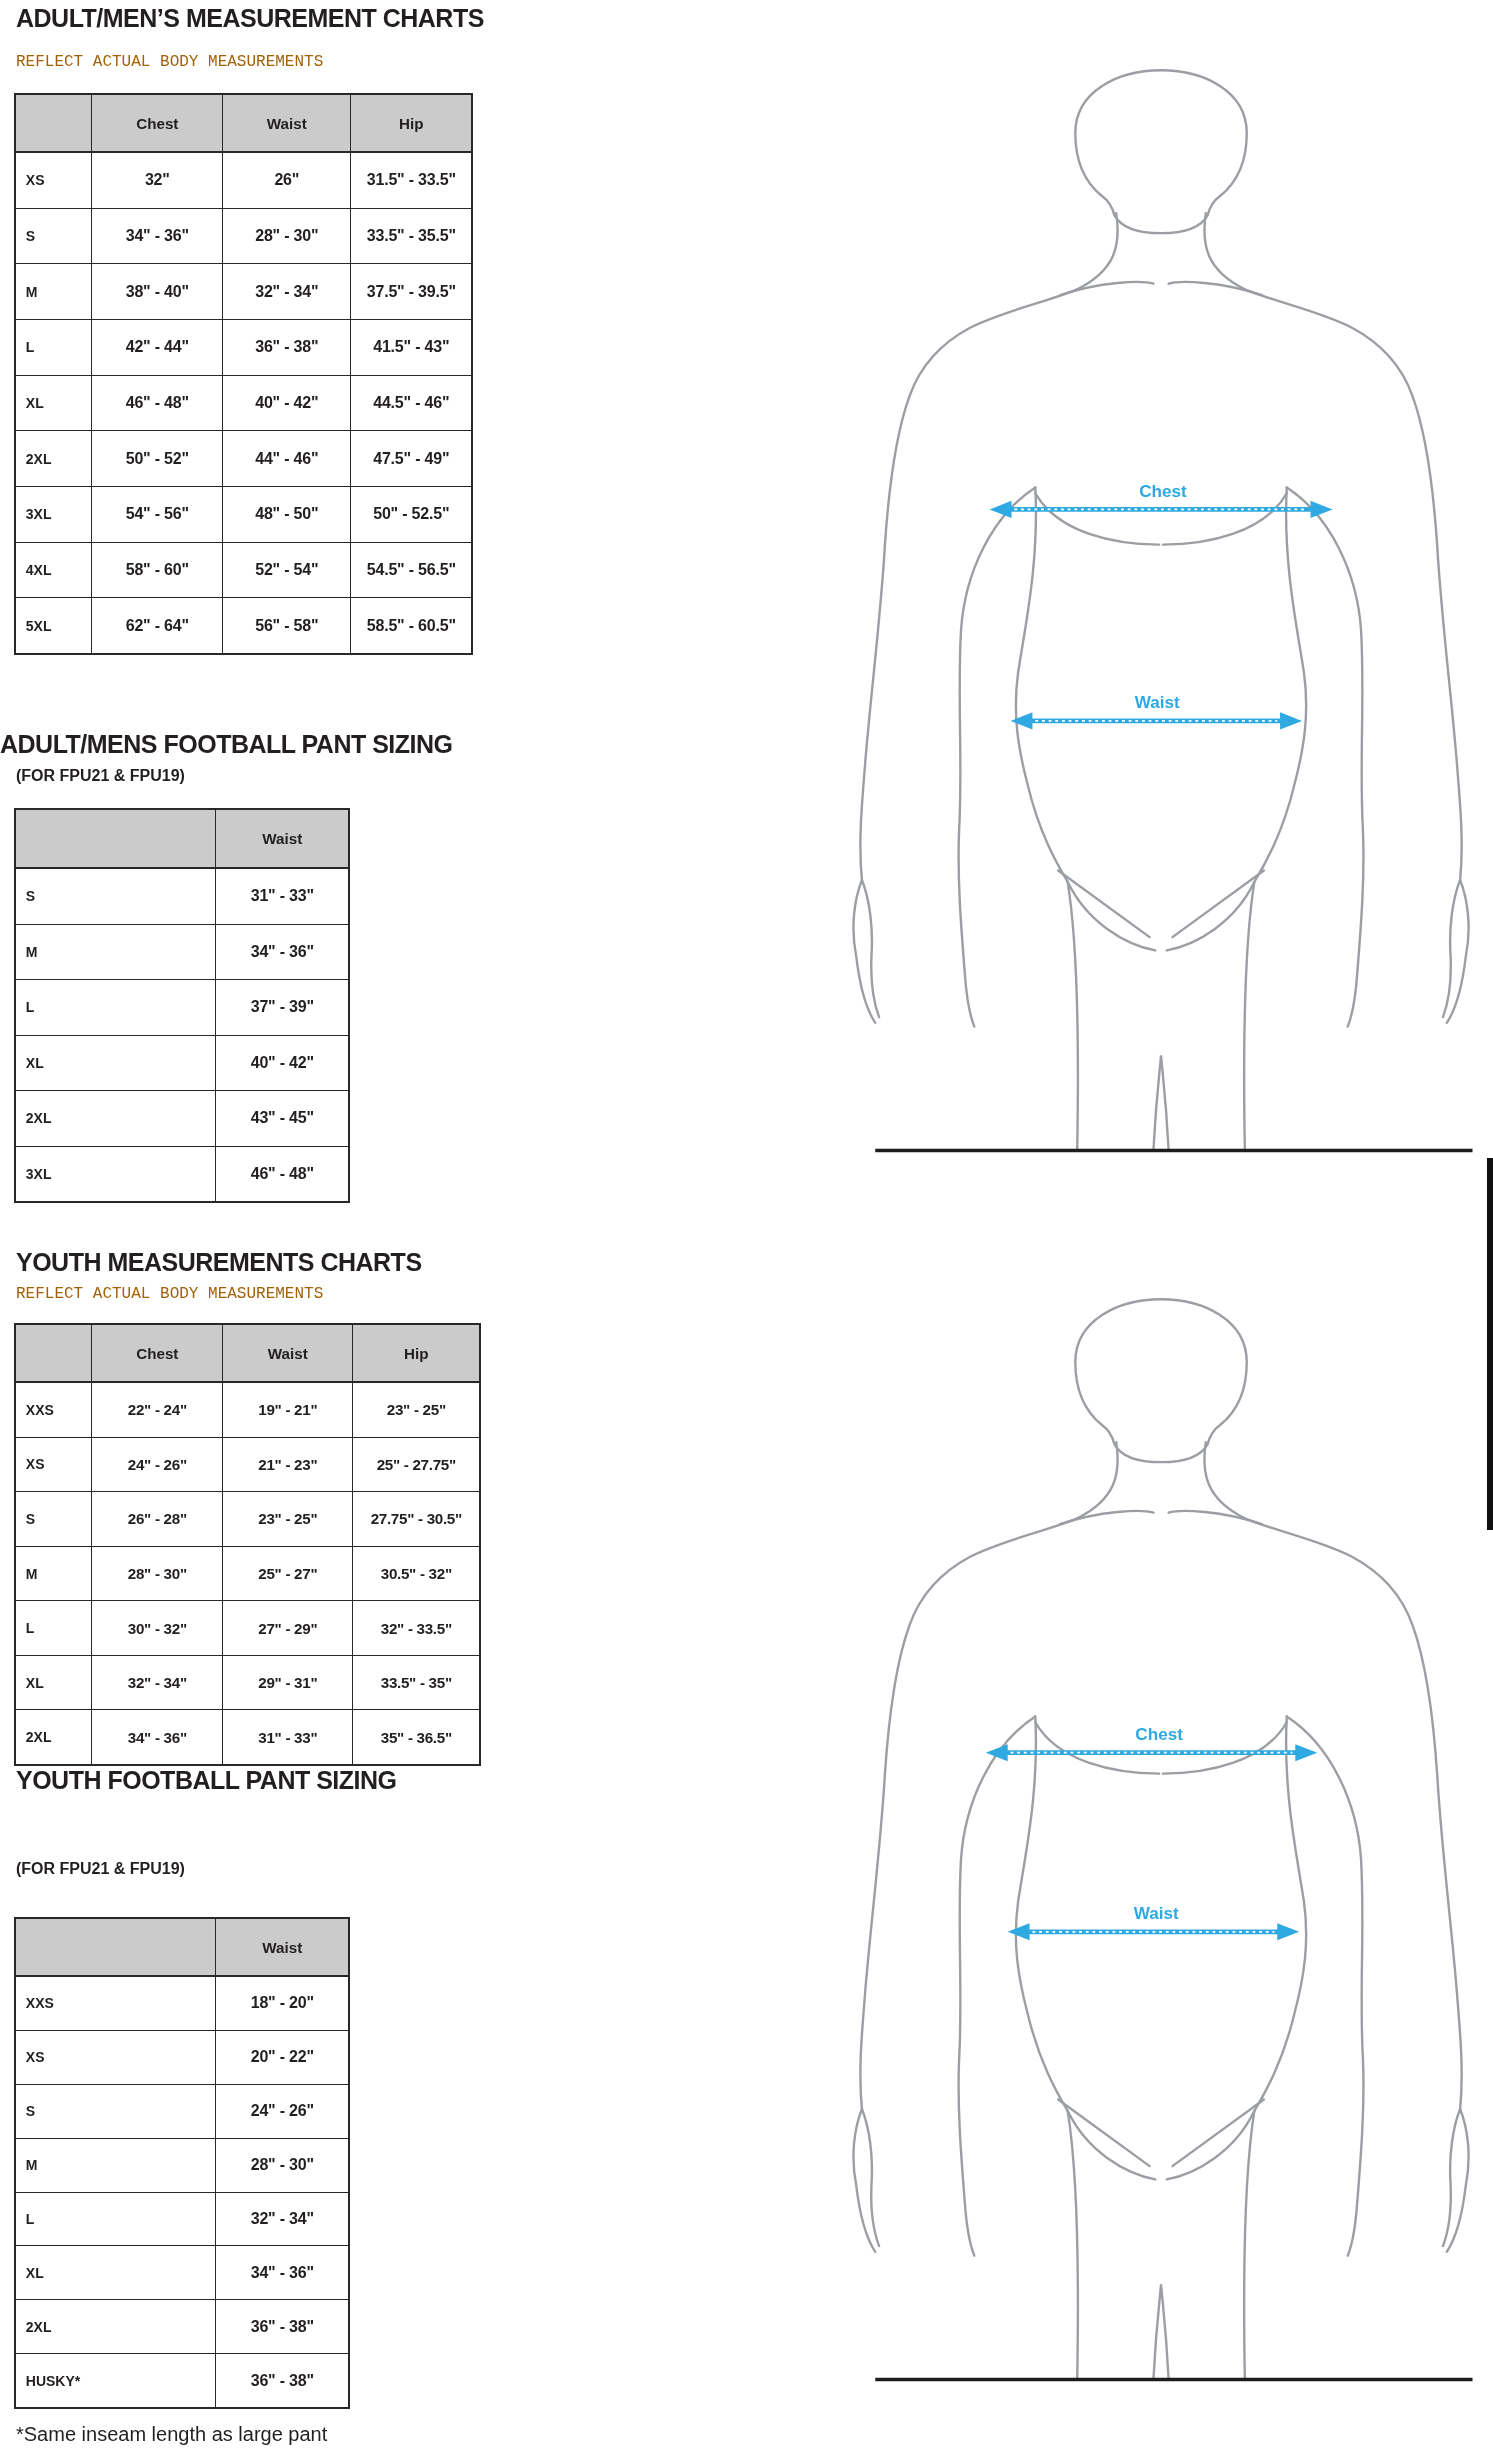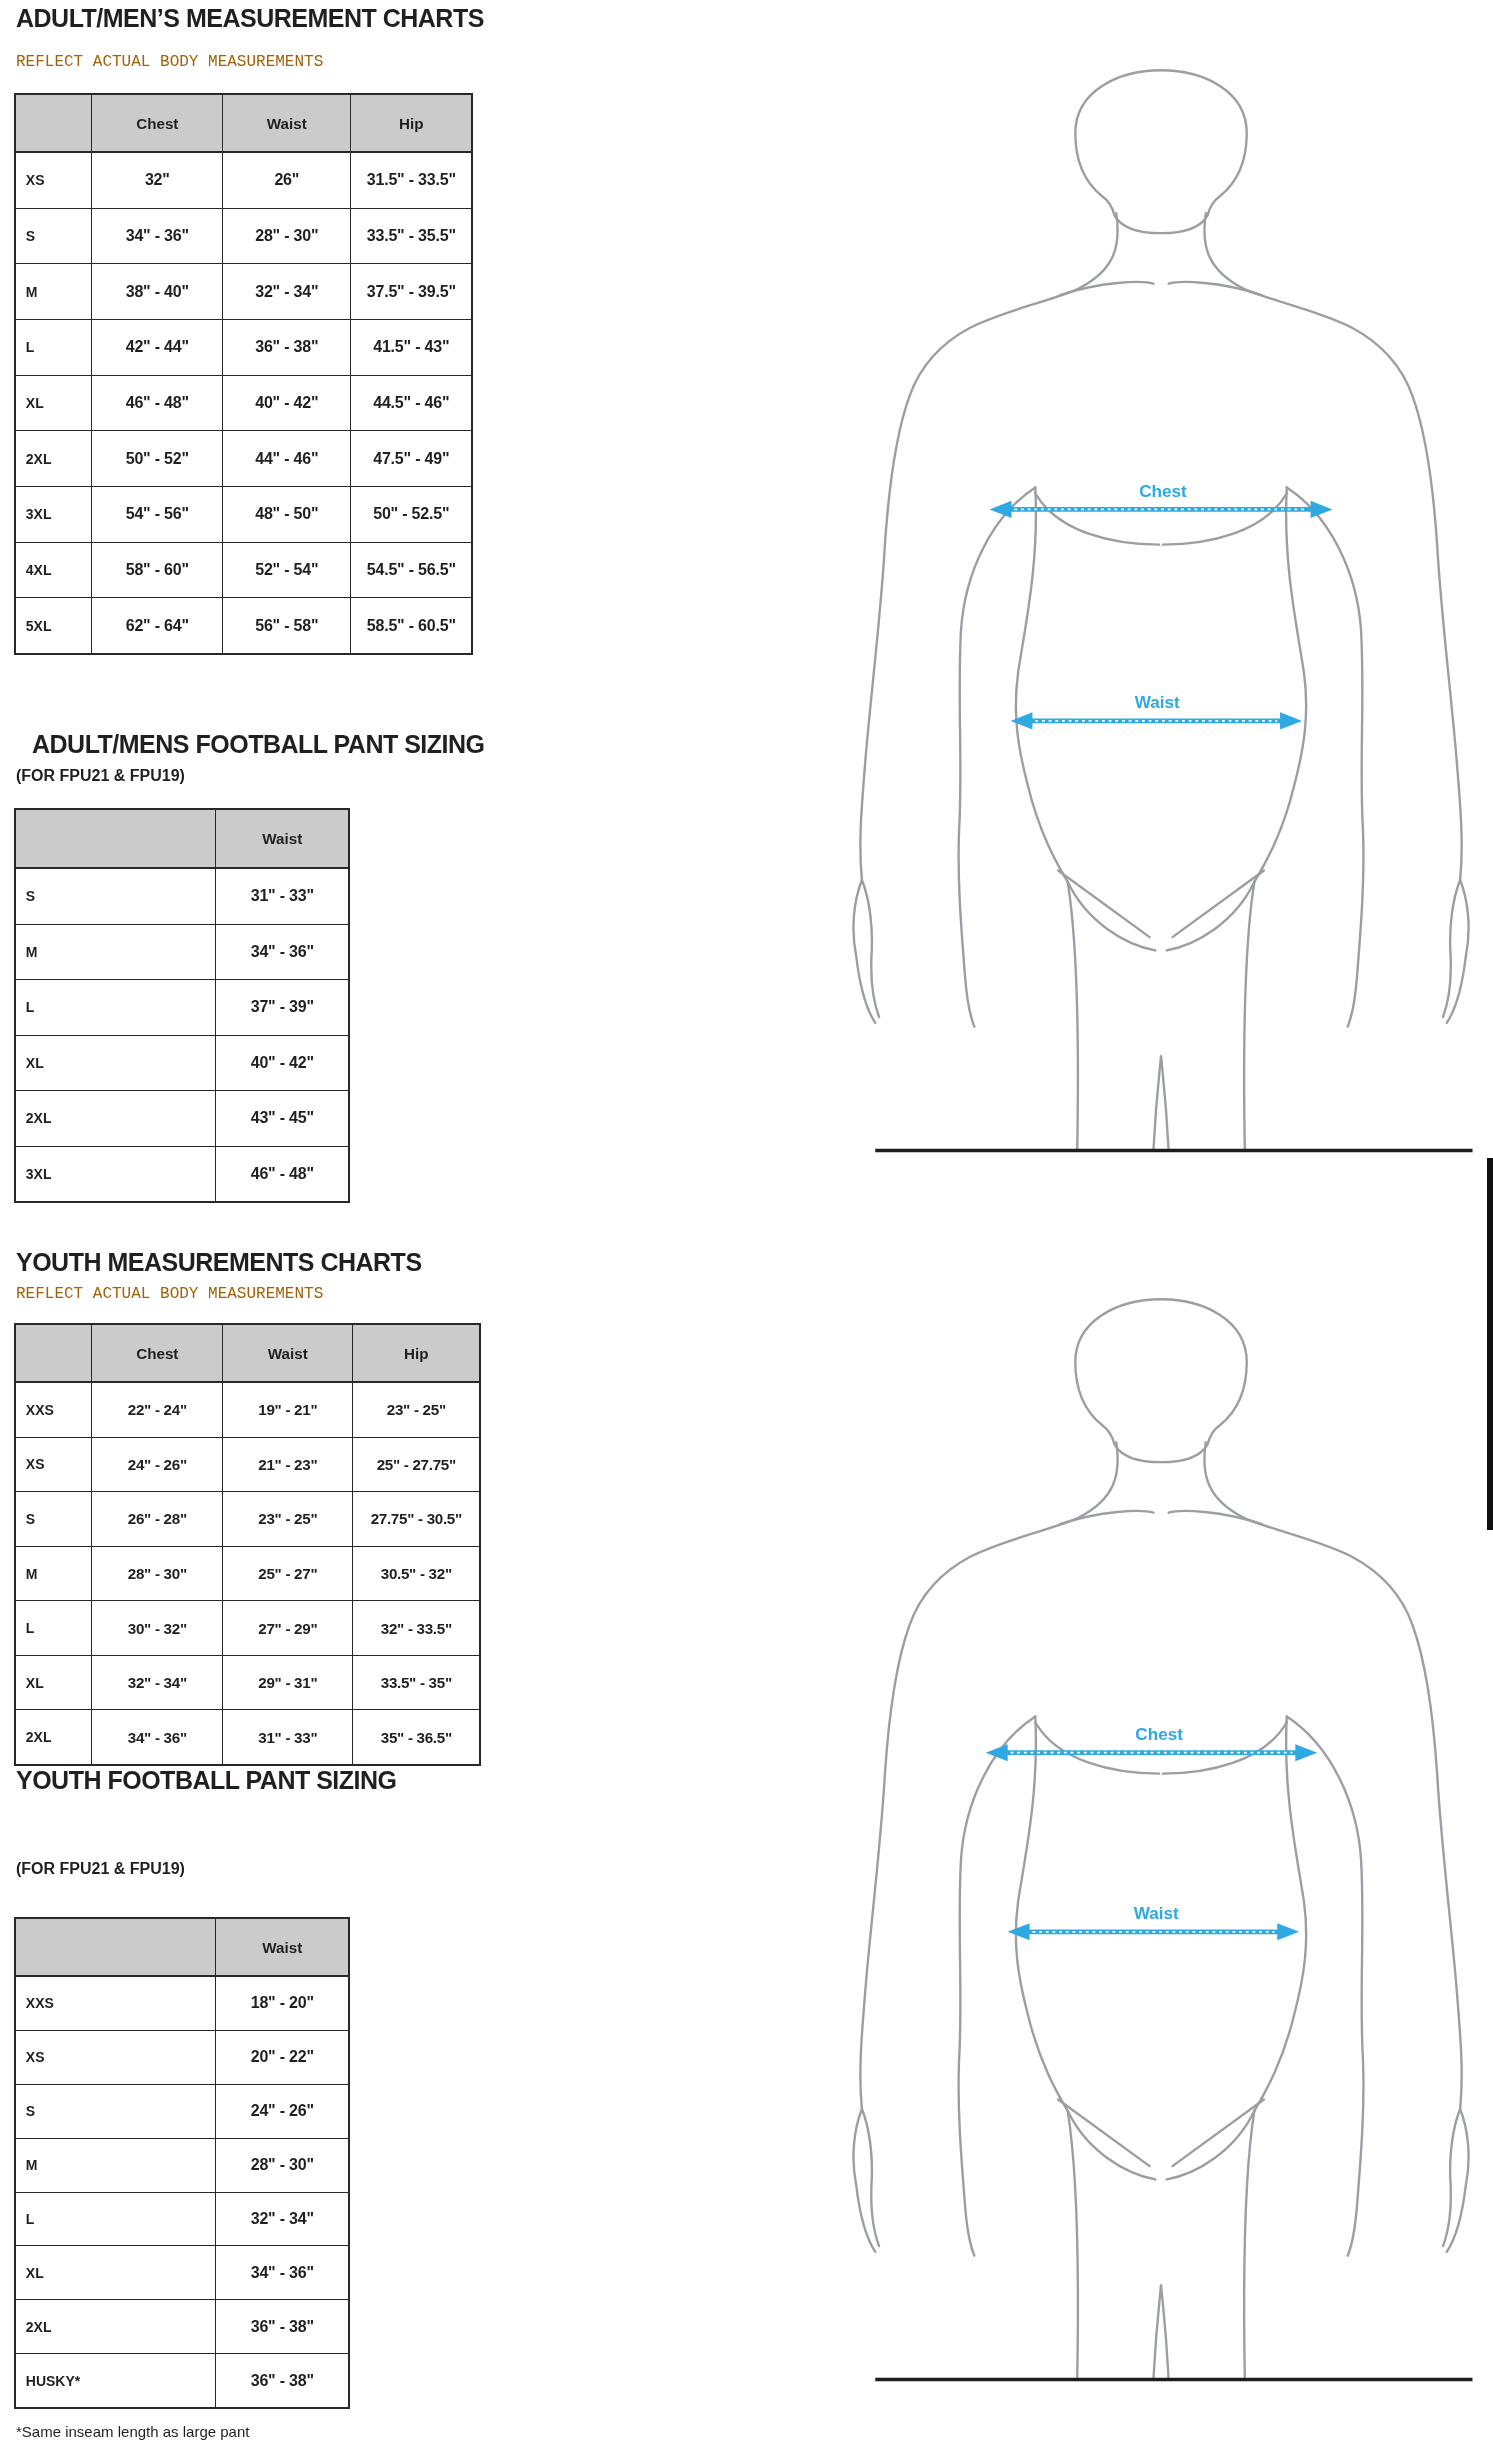--- a/index.html
+++ b/index.html
@@ -5,21 +5,21 @@
   html,body{margin:0;padding:0;}
   body{
     width:1493px;height:2462px;position:relative;background:#ffffff;
     font-family:"Liberation Sans","DejaVu Sans",sans-serif;color:#231f20;
     overflow:hidden;
   }
   .abs{position:absolute;}
   .title{font-size:25px;font-weight:700;letter-spacing:-0.5px;color:#231f20;white-space:nowrap;}
   .subtitle{font-size:16px;font-weight:400;color:#a16207;white-space:nowrap;font-family:Liberation Mono, monospace;}
   .subtitle-bold{font-size:16px;font-weight:700;color:#231f20;white-space:nowrap;}
-  .footnote{font-size:15px;font-weight:400;color:#231f20;white-space:nowrap;}
+  .footnote{font-size:20px;font-weight:400;color:#231f20;white-space:nowrap;}
 
   .sizing-table{
     display:flex;flex-direction:column;
     border:2.4px solid #2b2728;background:#fff;box-sizing:border-box;
   }
   .thead,.trow{display:grid;grid-template-columns:var(--cols);}
   .thead{height:var(--hh,56px);flex:none;border-bottom:2.4px solid #2b2728;background:#cbcbcb;}
   .trow{flex:1;border-bottom:1.4px solid #2b2728;}
   .trow:last-child{border-bottom:none;}
   .hcell,.cell{
@@ -125,21 +125,21 @@
       <div class="cell vcell">54.5" - 56.5"</div>
     </div>
     <div class="trow">
       <div class="cell lcell">5XL</div>
       <div class="cell vcell">62" - 64"</div>
       <div class="cell vcell">56" - 58"</div>
       <div class="cell vcell">58.5" - 60.5"</div>
     </div>
   </div>
 
-<div class="abs title" style="left:32px;top:730px">ADULT/MENS FOOTBALL PANT SIZING</div>
+<div class="abs title" style="left:0;top:730px">ADULT/MENS FOOTBALL PANT SIZING</div>
 <div class="abs subtitle-bold" style="left:16px;top:767px">(FOR FPU21 &amp; FPU19)</div>
 <div class="abs sizing-table" id="t2" style="left:14.3px;top:808px;width:336px;height:395px;--cols:200px 1fr;--hh:57px">
     <div class="thead">
       <div class="hcell"></div>
       <div class="hcell">Waist</div>
     </div>
     <div class="trow">
       <div class="cell lcell">S</div>
       <div class="cell vcell">31" - 33"</div>
     </div>

